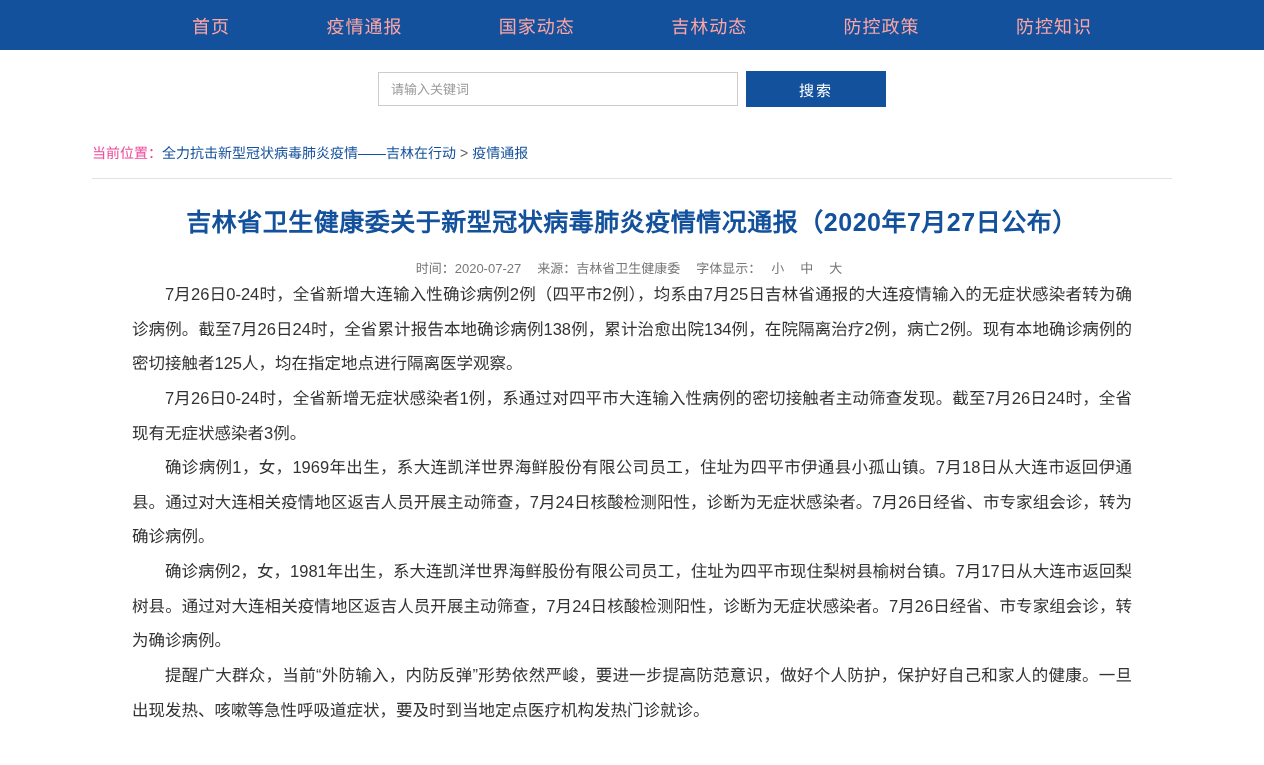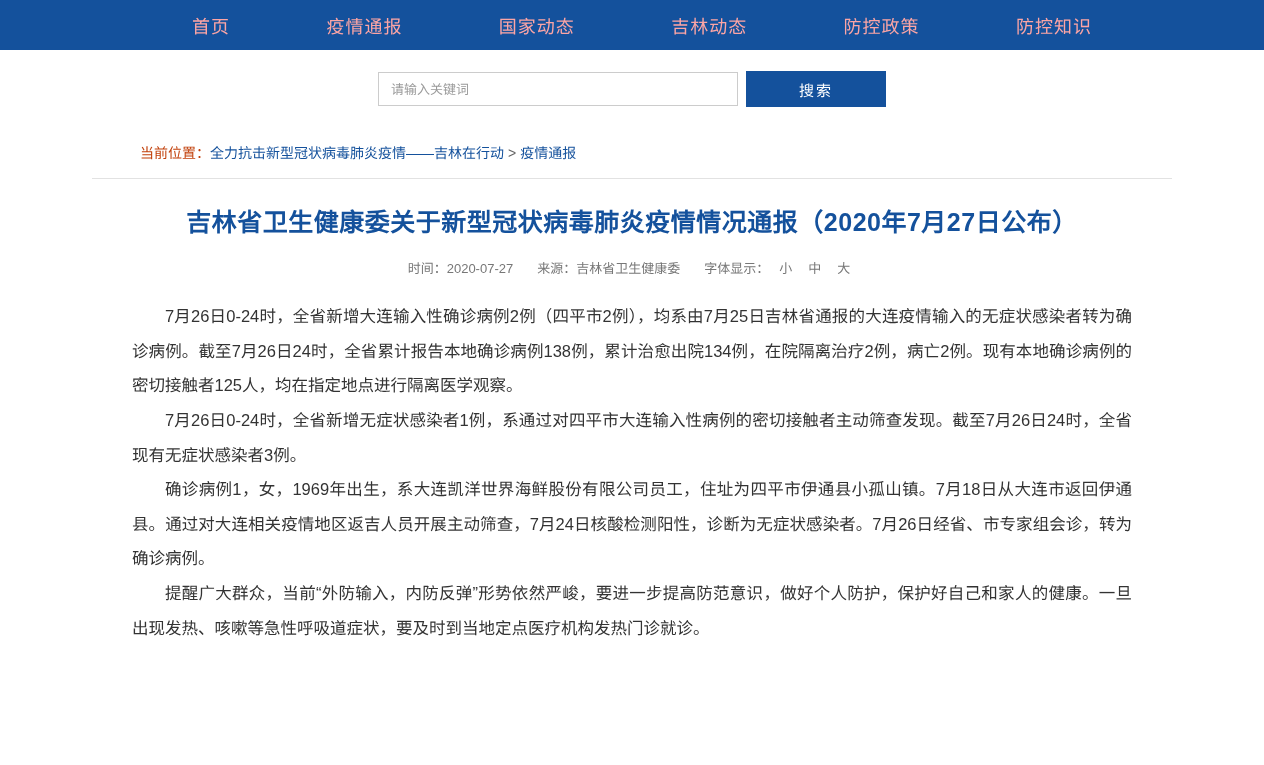--- a/index.html
+++ b/index.html
@@ -83,21 +83,21 @@
   
   .crumb-wrap {
     width: 1080px;
     margin: 0 auto;
     padding: 14px 0 16px 0;
     border-bottom: 1px solid #e2e2e2;
     font-size: 14px;
     color: #444;
     box-sizing: border-box;
   }
-  .crumb-label { color: #c2410c; margin-left: 48px; }
+  .crumb-label { color: #ec4899; }
   .crumb-link {
     color: #14519c;
     text-decoration: none;
     cursor: pointer;
   }
   .crumb-sep { color: #666; margin: 0 4px; }
 
   
   .article {
     width: 1000px;
@@ -110,24 +110,23 @@
     color: #14519c;
     text-align: center;
     line-height: 1.4;
     margin: 0 0 18px 0;
     letter-spacing: 0.5px;
   }
   .meta-row {
     display: flex;
     align-items: center;
     justify-content: center;
-    gap: 24px;
+    gap: 16px;
     font-size: 13px;
     color: #777777;
-    margin-bottom: 22px;
   }
   .meta-item { white-space: nowrap; }
   .font-sizer { display: flex; align-items: center; gap: 4px; }
   .size-opt {
     color: #777;
     cursor: pointer;
     padding: 0 6px;
   }
 
   .body-text {
@@ -182,15 +181,16 @@
       <span class="size-opt">小</span>
       <span class="size-opt">中</span>
       <span class="size-opt">大</span>
     </span>
   </div>
 
   <div class="body-text">
     <p>7月26日0-24时，全省新增大连输入性确诊病例2例（四平市2例），均系由7月25日吉林省通报的大连疫情输入的无症状感染者转为确诊病例。截至7月26日24时，全省累计报告本地确诊病例138例，累计治愈出院134例，在院隔离治疗2例，病亡2例。现有本地确诊病例的密切接触者125人，均在指定地点进行隔离医学观察。</p>
     <p>7月26日0-24时，全省新增无症状感染者1例，系通过对四平市大连输入性病例的密切接触者主动筛查发现。截至7月26日24时，全省现有无症状感染者3例。</p>
     <p>确诊病例1，女，1969年出生，系大连凯洋世界海鲜股份有限公司员工，住址为四平市伊通县小孤山镇。7月18日从大连市返回伊通县。通过对大连相关疫情地区返吉人员开展主动筛查，7月24日核酸检测阳性，诊断为无症状感染者。7月26日经省、市专家组会诊，转为确诊病例。</p>
+    <p>确诊病例2，女，1981年出生，系大连凯洋世界海鲜股份有限公司员工，住址为四平市现住梨树县榆树台镇。7月17日从大连市返回梨树县。通过对大连相关疫情地区返吉人员开展主动筛查，7月24日核酸检测阳性，诊断为无症状感染者。7月26日经省、市专家组会诊，转为确诊病例。</p>
     <p>提醒广大群众，当前“外防输入，内防反弹”形势依然严峻，要进一步提高防范意识，做好个人防护，保护好自己和家人的健康。一旦出现发热、咳嗽等急性呼吸道症状，要及时到当地定点医疗机构发热门诊就诊。</p>
   </div>
 </div>
 
 </body></html>

